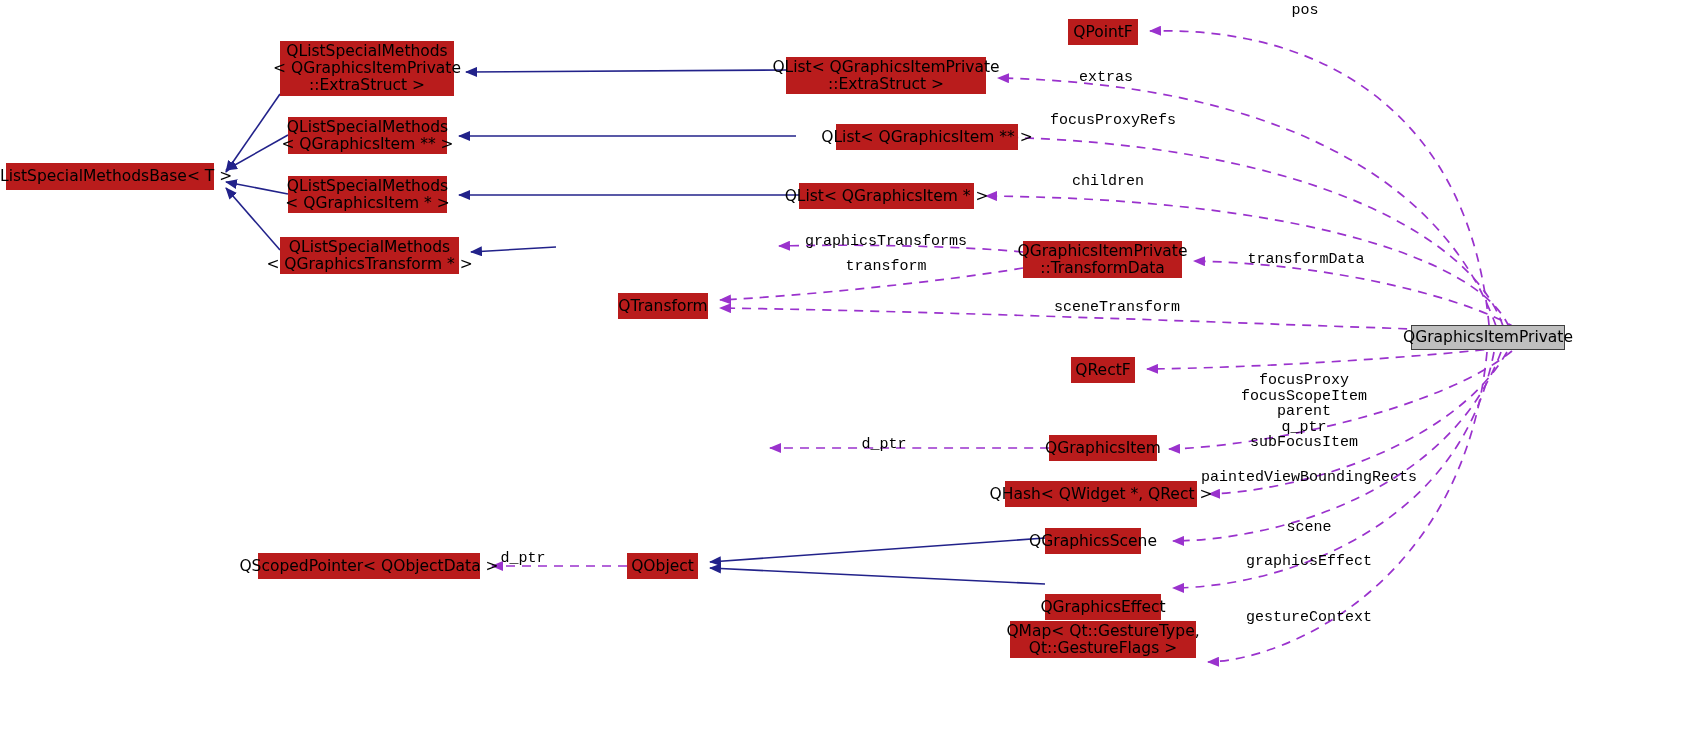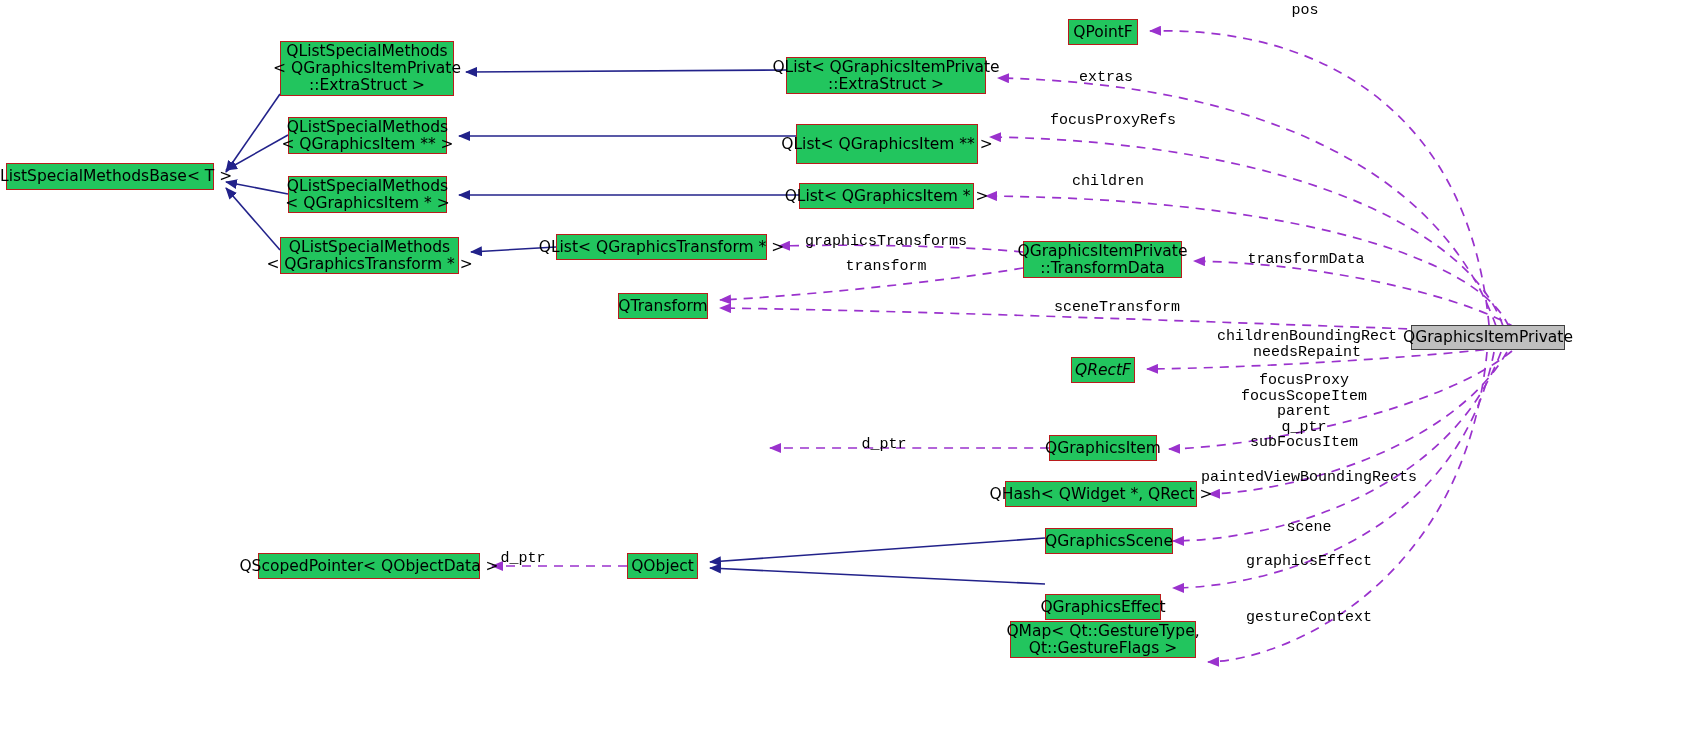--- a/index.html
+++ b/index.html
@@ -3,21 +3,21 @@
 <meta charset="utf-8">
 <style>
   html,body{margin:0;padding:0;background:#ffffff;}
   body{font-family:"DejaVu Sans","Liberation Sans",sans-serif;}
   #canvas{position:relative;width:1707px;height:729px;background:#ffffff;overflow:hidden;}
   svg#edges{position:absolute;left:0;top:0;width:1707px;height:729px;}
   .node{
     position:absolute;
     box-sizing:border-box;
     border:1px solid #b91c1c;
-    background:#22c55e;
+    background:#b91c1c;
     color:#000000;
     font-size:15.5px;
     line-height:17px;
     text-align:center;
     display:flex;
     align-items:center;
     justify-content:center;
     white-space:pre;
     letter-spacing:0px;
   }
@@ -89,48 +89,45 @@
 ::ExtraStruct &gt;</div>
   <div class="node" style="left:6px;top:163px;width:208px;height:27px;">QListSpecialMethodsBase&lt; T &gt;</div>
   <div class="node" style="left:288px;top:117px;width:159px;height:37px;">QListSpecialMethods
 &lt; QGraphicsItem ** &gt;</div>
   <div class="node" style="left:288px;top:176px;width:159px;height:37px;">QListSpecialMethods
 &lt; QGraphicsItem * &gt;</div>
   <div class="node" style="left:280px;top:237px;width:179px;height:37px;">QListSpecialMethods
 &lt; QGraphicsTransform * &gt;</div>
   <div class="node" style="left:786px;top:57px;width:200px;height:37px;">QList&lt; QGraphicsItemPrivate
 ::ExtraStruct &gt;</div>
-  <div class="node" style="left:796px;top:124px;width:182px;height:40px;">QList&lt; QGraphicsItem ** &gt;</div>
+  <div class="node" style="left:836px;top:124px;width:182px;height:26px;">QList&lt; QGraphicsItem ** &gt;</div>
   <div class="node" style="left:799px;top:183px;width:175px;height:26px;">QList&lt; QGraphicsItem * &gt;</div>
-  <div class="node" style="left:556px;top:234px;width:211px;height:26px;">QList&lt; QGraphicsTransform * &gt;</div>
   <div class="node" style="left:618px;top:293px;width:90px;height:26px;">QTransform</div>
   <div class="node" style="left:1068px;top:19px;width:70px;height:26px;">QPointF</div>
   <div class="node" style="left:1023px;top:241px;width:159px;height:37px;">QGraphicsItemPrivate
 ::TransformData</div>
-  <div class="node" style="left:1071px;top:357px;width:64px;height:26px;font-style:italic;">QRectF</div>
+  <div class="node" style="left:1071px;top:357px;width:64px;height:26px;">QRectF</div>
   <div class="node" style="left:1049px;top:435px;width:108px;height:26px;">QGraphicsItem</div>
   <div class="node" style="left:1005px;top:481px;width:192px;height:26px;">QHash&lt; QWidget *, QRect &gt;</div>
   <div class="node" style="left:258px;top:553px;width:222px;height:26px;">QScopedPointer&lt; QObjectData &gt;</div>
   <div class="node" style="left:627px;top:553px;width:71px;height:26px;">QObject</div>
-  <div class="node" style="left:1045px;top:528px;width:128px;height:26px;">QGraphicsScene</div>
+  <div class="node" style="left:1045px;top:528px;width:96px;height:26px;">QGraphicsScene</div>
   <div class="node" style="left:1045px;top:574px;width:116px;height:26px;margin-top:20px;">QGraphicsEffect</div>
   <div class="node" style="left:1010px;top:621px;width:186px;height:37px;">QMap&lt; Qt::GestureType,
 Qt::GestureFlags &gt;</div>
   <div class="node current" style="left:1411px;top:325px;width:154px;height:25px;">QGraphicsItemPrivate</div>
 
   <div class="elabel" style="left:1305px;top:3px;">pos</div>
   <div class="elabel" style="left:1106px;top:70px;">extras</div>
   <div class="elabel" style="left:1113px;top:113px;">focusProxyRefs</div>
   <div class="elabel" style="left:1108px;top:174px;">children</div>
   <div class="elabel" style="left:886px;top:234px;">graphicsTransforms</div>
   <div class="elabel" style="left:886px;top:259px;">transform</div>
   <div class="elabel" style="left:1306px;top:252px;">transformData</div>
   <div class="elabel" style="left:1117px;top:300px;">sceneTransform</div>
-  <div class="elabel" style="left:1307px;top:329px;">childrenBoundingRect
-needsRepaint</div>
   <div class="elabel" style="left:1304px;top:373px;">focusProxy
 focusScopeItem
 parent
 q_ptr
 subFocusItem</div>
   <div class="elabel" style="left:884px;top:437px;">d_ptr</div>
   <div class="elabel" style="left:1309px;top:470px;">paintedViewBoundingRects</div>
   <div class="elabel" style="left:1309px;top:520px;">scene</div>
   <div class="elabel" style="left:1309px;top:554px;">graphicsEffect</div>
   <div class="elabel" style="left:1309px;top:610px;">gestureContext</div>

